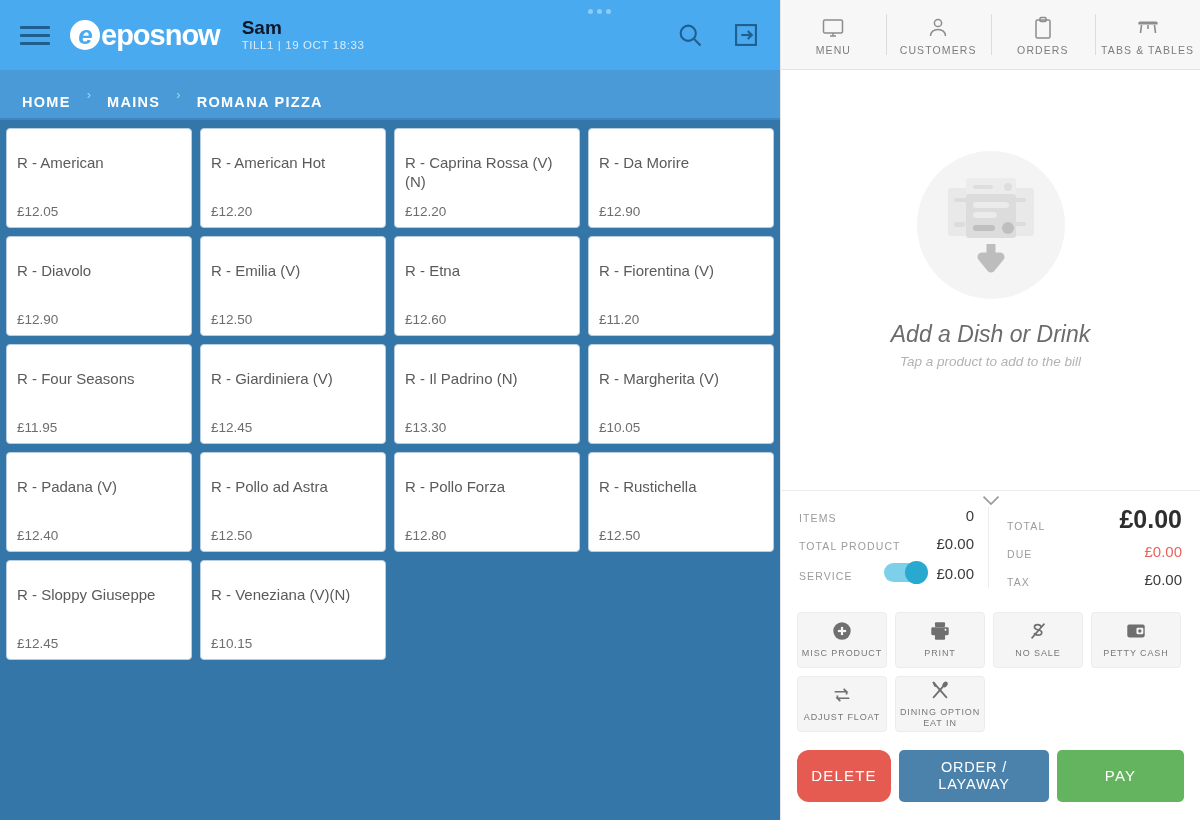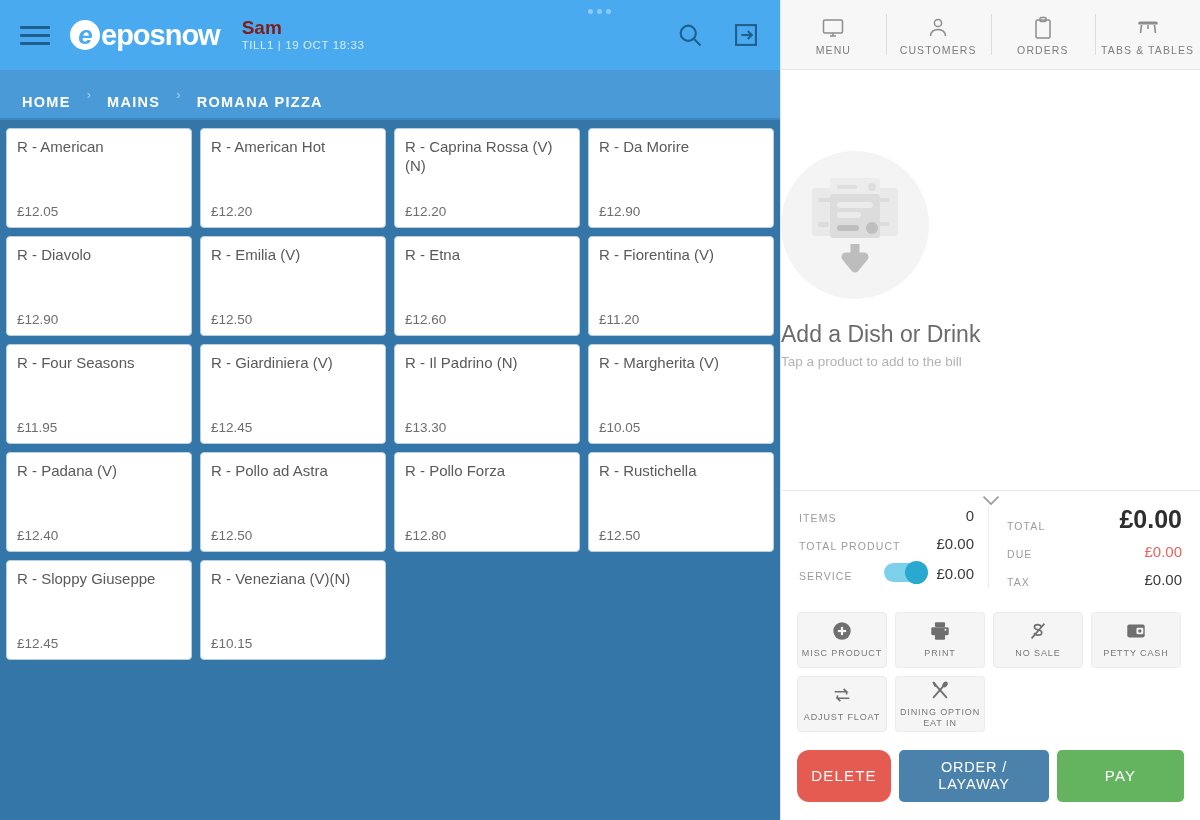--- a/index.html
+++ b/index.html
@@ -20,21 +20,21 @@
   .hamburger { width: 30px; display: flex; flex-direction: column; gap: 5px; margin-right: 20px; cursor: pointer; }
   .hamburger span { display: block; height: 3px; background: #1f5f8f; border-radius: 1px; }
 
   .logo { display: flex; align-items: center; font-size: 29px; font-weight: bold; color: #fff; letter-spacing: -1px; }
   .logo-e {
     width: 30px; height: 30px; border-radius: 50%; background: #fff; color: #4aaaf0;
     display: inline-flex; align-items: center; justify-content: center;
     font-size: 26px; font-weight: bold; margin-right: 1px; font-style: italic;
   }
   .user { margin-left: 22px; line-height: 1.15; }
-  .user-name { font-size: 19px; color: #7f1d1d; font-weight: 600; }
+  .user-name { font-size: 19px; color: #0f172a; font-weight: 600; }
   .user-till { font-size: 11.5px; color: #d6ecfb; letter-spacing: .6px; }
 
   .dots { position: absolute; left: 588px; top: 9px; display: flex; gap: 4px; }
   .dots i { width: 5px; height: 5px; background: #8ecbf5; border-radius: 50%; display: block; }
 
   .topbar-right { margin-left: auto; display: flex; align-items: center; gap: 28px; }
   .ic { width: 28px; height: 28px; color: #1f5f8f; cursor: pointer; }
   .ic svg { width: 100%; height: 100%; display: block; }
 
   .breadcrumb {
@@ -47,42 +47,42 @@
   .crumb-sep { color: #a9d3f0; font-size: 13px; }
 
   .grid-wrap { flex: 1; overflow: hidden; padding: 8px 6px; }
   .grid { display: grid; grid-template-columns: repeat(4, 1fr); gap: 8px; }
   .tile {
     background: #fff; border: 1px solid #b9cede; border-radius: 4px;
     height: 100px; padding: 9px 10px 8px 10px;
     display: flex; flex-direction: column; justify-content: space-between;
     cursor: pointer; overflow: hidden;
   }
-  .tile-name { font-size: 15px; color: #5a5a5a; line-height: 1.25; }
+  .tile-name { font-size: 15px; color: #5a5a5a; line-height: 1.25; margin-top: 16px; }
   .tile-price { font-size: 13.5px; color: #6d6d6d; }
 
   
   .right { width: 420px; height: 820px; background: #fff; display: flex; flex-direction: column; border-left: 1px solid #e6e6e6; }
 
   .nav {
     height: 70px; flex: 0 0 70px; background: #f7f7f7; border-bottom: 1px solid #e4e4e4;
     display: flex; align-items: stretch;
   }
   .nav-item {
     flex: 1; display: flex; flex-direction: column; align-items: center; justify-content: center;
     gap: 4px; cursor: pointer; position: relative; padding-top: 4px;
   }
   .nav-item + .nav-item::before {
     content: ""; position: absolute; left: 0; top: 14px; bottom: 14px; width: 1px; background: #dcdcdc;
   }
   .nav-icon { width: 26px; height: 24px; color: #8d8d8d; }
   .nav-icon svg { width: 100%; height: 100%; display: block; }
   .nav-label { font-size: 10.5px; letter-spacing: 1.1px; color: #7d7d7d; text-align: center; line-height: 1.15; }
 
-  .bill-area { flex: 1; display: flex; flex-direction: column; justify-content: center; padding-bottom: 40px; }
+  .bill-area { flex: 1; display: flex; flex-direction: column; align-items: center; justify-content: center; padding-bottom: 40px; font-style: italic; }
   .placeholder-circle {
     width: 148px; height: 148px; border-radius: 50%; background: #f4f4f4;
     display: flex; align-items: center; justify-content: center; position: relative; margin-bottom: 22px;
   }
   .ph-svg { width: 130px; height: 130px; }
   .ph-title { font-size: 23px; color: #6b6b6b; margin-bottom: 6px; }
   .ph-sub { font-size: 13.5px; color: #b3b3b3; }
 
   .totals-wrap { border-top: 1px solid #ececec; position: relative; padding: 16px 18px 14px 18px; }
   .chev { position: absolute; top: 2px; left: 50%; transform: translateX(-50%); width: 20px; height: 14px; color: #9a9a9a; cursor: pointer; }

